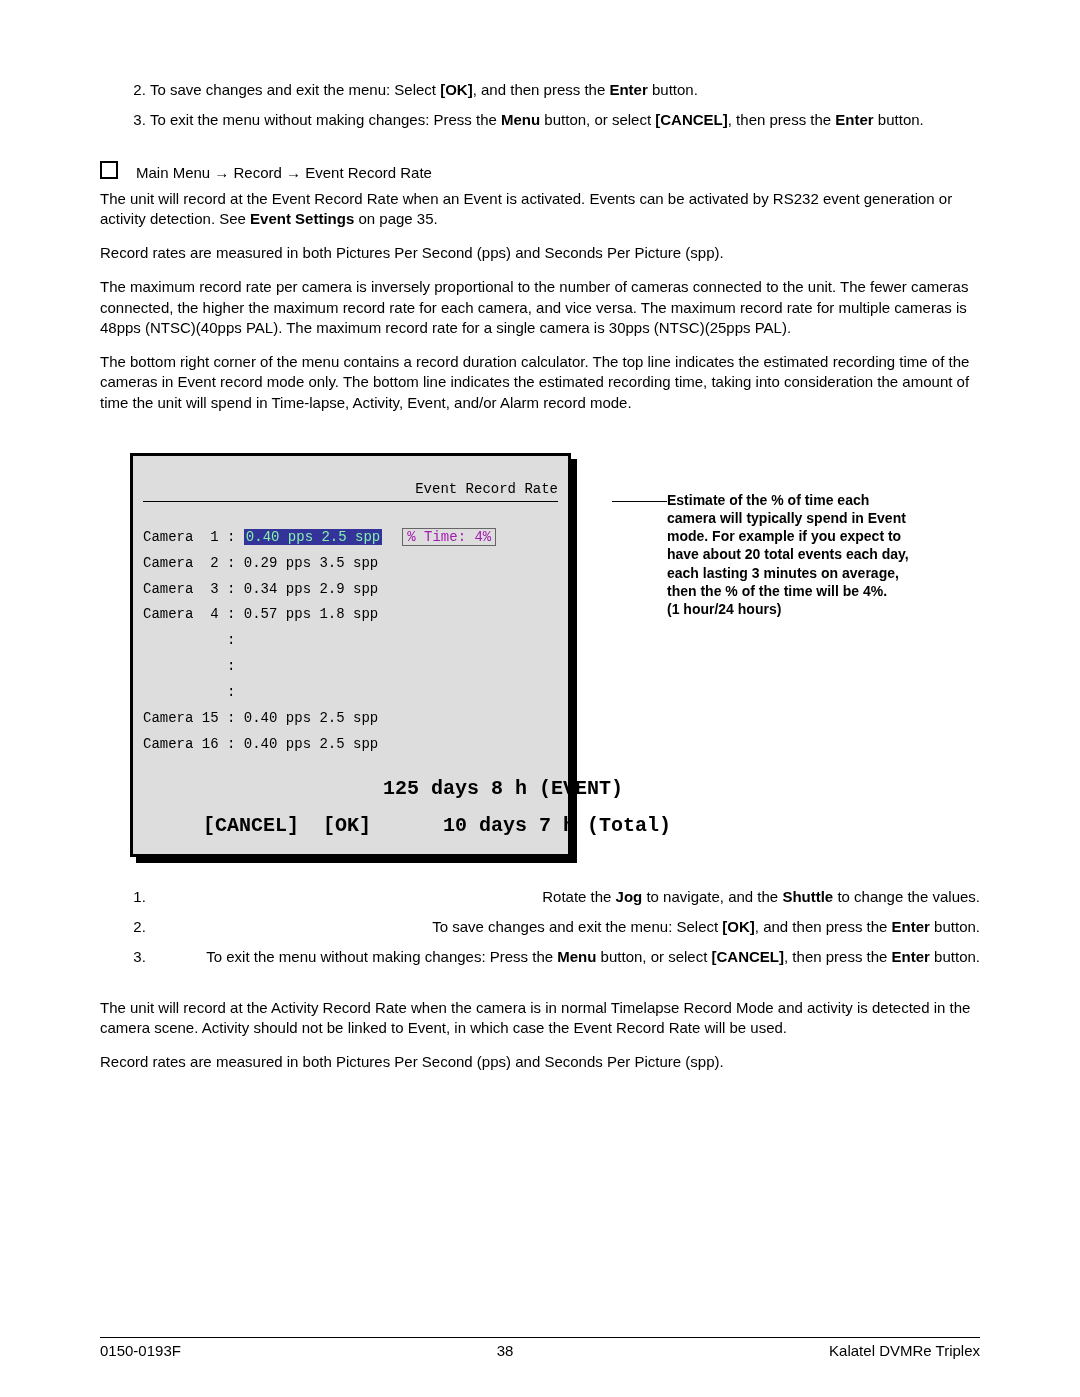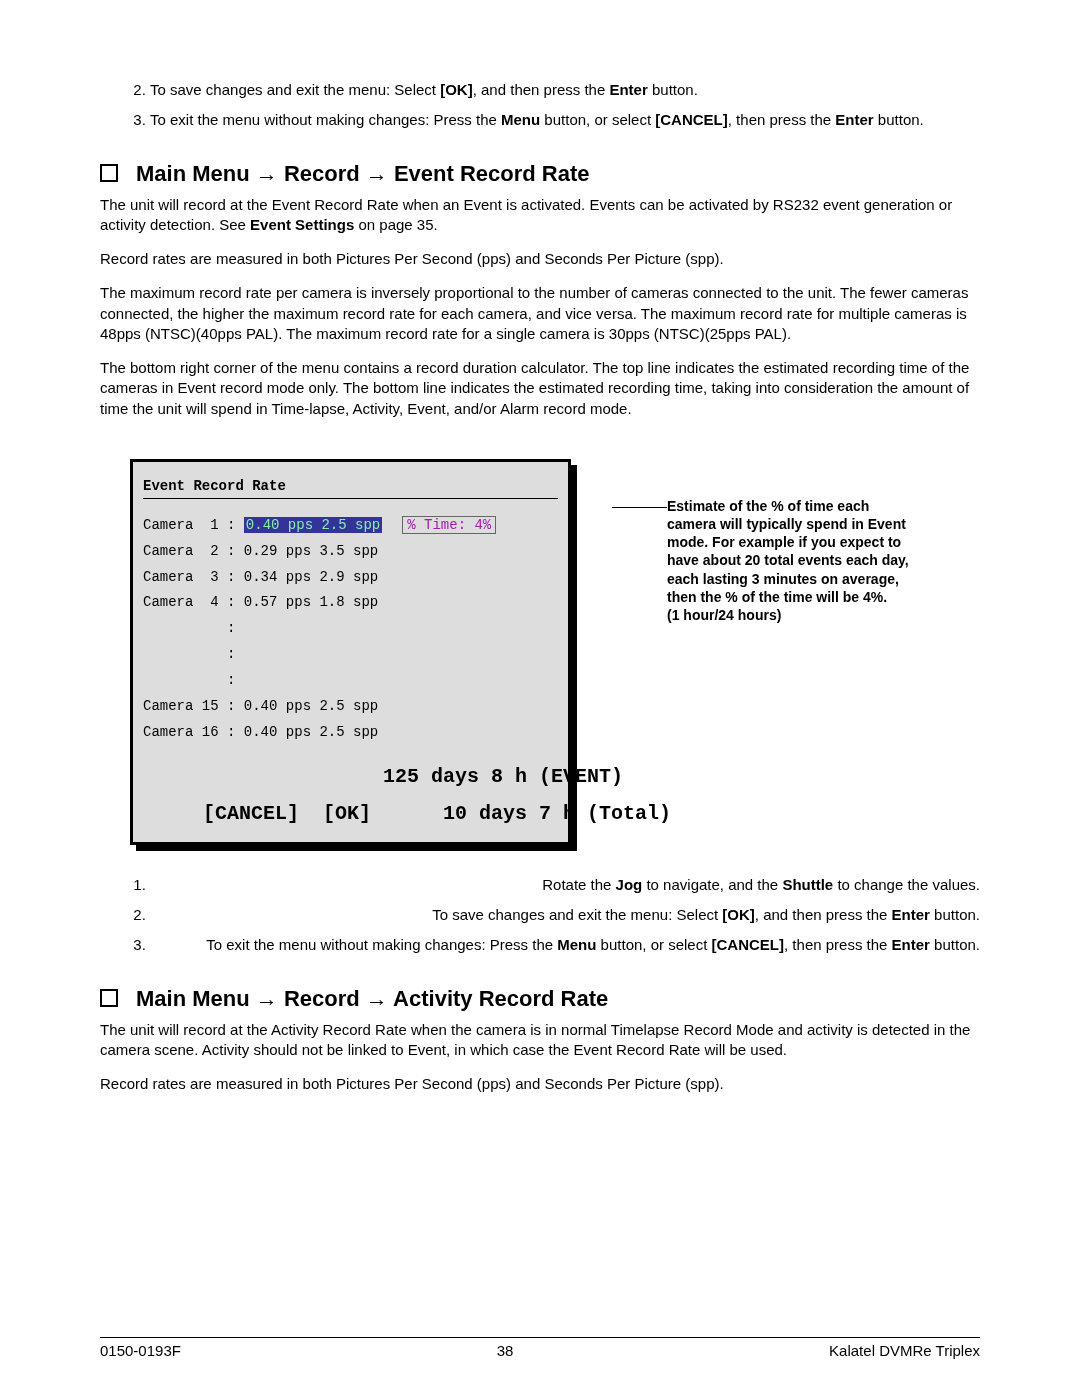--- a/index.html
+++ b/index.html
@@ -20,22 +20,22 @@
   }
   ol.top-list {
     margin: 0 0 30px 20px;
     padding-left: 30px;
   }
   ol.top-list li {
     margin-bottom: 10px;
     line-height: 1.35;
   }
   .section-heading {
-    font-weight: bold;
-    font-size: 22px;
+    font-weight: normal;
+    font-size: 15px;
     margin: 30px 0 8px 0;
   }
   .section-heading .box-icon {
     display: inline-block;
     width: 14px;
     height: 14px;
     border: 2px solid #000;
     margin-right: 18px;
     vertical-align: -1px;
   }
@@ -54,25 +54,25 @@
   .menu-box {
     width: 435px;
     background: #ddd;
     border: 3px solid #000;
     box-shadow: 6px 6px 0 #000;
     font-family: "Courier New", monospace;
     font-size: 14px;
     padding: 0;
   }
   .menu-title {
-    text-align: left;
-    font-weight: bold;
+    text-align: right;
+    font-weight: normal;
     padding: 8px 0 4px 0;
     border-bottom: 1px solid #000;
-    margin: 8px 10px;
+    margin: 17px 10px;
   }
   .menu-body {
     padding: 6px 10px 10px 10px;
     line-height: 1.85;
     white-space: pre;
   }
   .hl {
     background: #333399;
     color: #86efac;
     padding: 0 2px;
@@ -186,23 +186,20 @@
       <span>Rotate the </span><b>Jog</b><span> to navigate, and the </span><b>Shuttle</b><span> to change the values.</span>
     </li>
     <li>
       <span>To save changes and exit the menu:  Select </span><b>[OK]</b><span>, and then press the </span><b>Enter</b><span> button.</span>
     </li>
     <li>
       <span>To exit the menu without making changes:  Press the </span><b>Menu</b><span> button, or select </span><b>[CANCEL]</b><span>, then press the </span><b>Enter</b><span> button.</span>
     </li>
   </ol>
 
-  <div class="section-heading">
-    <span class="box-icon"></span><span>Main Menu → Record → Activity Record Rate</span>
-  </div>
   <p class="body-text">The unit will record at the Activity Record Rate when the camera is in normal Timelapse Record Mode and activity is detected in the camera scene. Activity should not be linked to Event, in which case the Event Record Rate will be used.</p>
   <p class="body-text">Record rates are measured in both Pictures Per Second (pps) and Seconds Per Picture (spp).</p>
 
   <div class="footer">
     <span>0150-0193F</span>
     <span>38</span>
     <span>Kalatel DVMRe Triplex</span>
   </div>
 
 </div>

